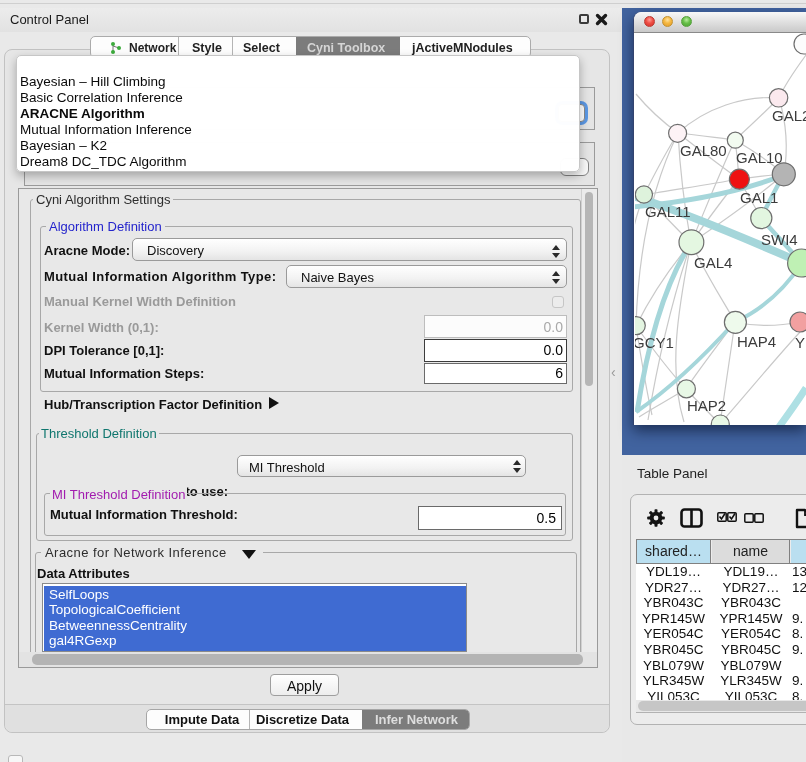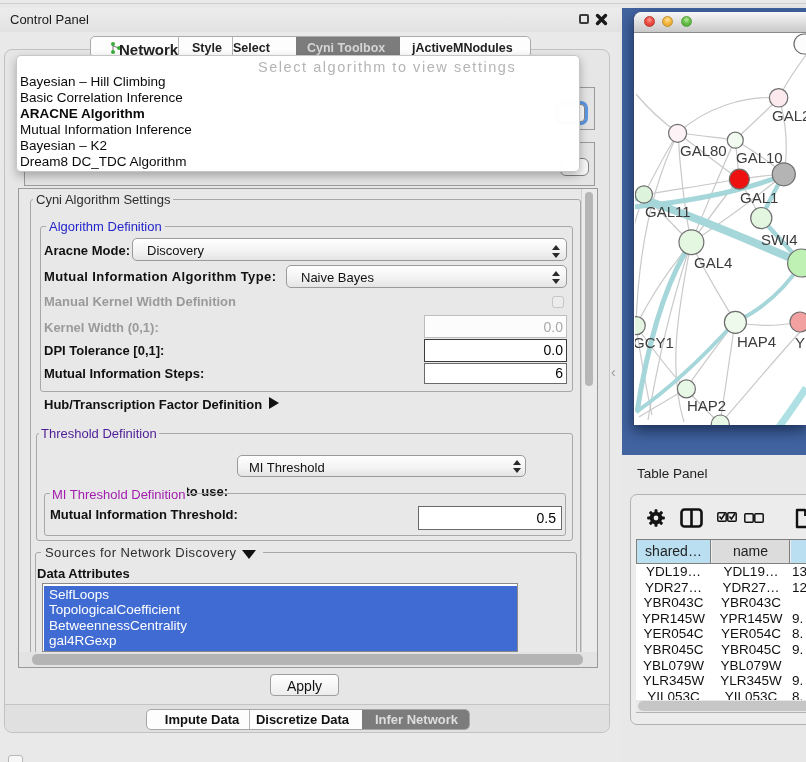--- a/index.html
+++ b/index.html
@@ -67,42 +67,42 @@
 <div class="abs" style="left:424px;top:342px;width:139px;font-size:14px;color:#000;text-align:right;">0.0</div>
 
 <div class="abs bold" style="left:44px;top:366px;font-size:13px;color:#111;">Mutual Information Steps:</div>
 <div class="abs" style="left:424px;top:363px;width:143px;height:21px;background:#fff;border:1px solid #6a6a6a;"></div>
 <div class="abs" style="left:424px;top:365px;width:139px;font-size:14px;color:#000;text-align:right;">6</div>
 
 <div class="abs bold" style="left:44px;top:397px;font-size:13px;color:#111;">Hub/Transcription Factor Definition</div>
 <div class="abs" style="left:269px;top:397px;width:0;height:0;border-left:10px solid #111;border-top:6.5px solid transparent;border-bottom:6.5px solid transparent;"></div>
 
 <div class="abs" style="left:36px;top:433px;width:537px;height:108px;border:1px solid #a8a8a8;border-radius:3px;"></div>
-<div class="abs" style="left:39px;top:426px;font-size:13px;color:#4c1d95;background:#e8e8e8;padding:0 2px;">Threshold Definition</div>
+<div class="abs" style="left:39px;top:426px;font-size:13px;color:#0f766e;background:#e8e8e8;padding:0 2px;">Threshold Definition</div>
 
 <div class="abs bold" style="left:80px;top:460px;font-size:13px;color:#111;margin-top:24px;">Which threshold to use:</div>
 <div class="abs combo" style="left:237px;top:455px;width:289px;height:22px;"></div>
 <div class="abs" style="left:249px;top:460px;font-size:13px;color:#111;">MI Threshold</div>
 <div class="abs arrs" style="left:513px;top:460px;"></div>
 
 <div class="abs" style="left:44px;top:493px;width:522px;height:43px;border:1px solid #a8a8a8;border-radius:3px;"></div>
 <div class="abs" style="left:50px;top:487px;font-size:13px;color:#a21caf;background:#e8e8e8;padding:0 2px;">MI Threshold Definition</div>
 
 <div class="abs bold" style="left:50px;top:507px;font-size:13px;color:#111;">Mutual Information Threshold:</div>
 <div class="abs" style="left:418px;top:506px;width:144px;height:24px;background:#fff;border:1px solid #6a6a6a;"></div>
 <div class="abs" style="left:418px;top:510px;width:138px;font-size:14px;color:#000;text-align:right;padding-left:36px;">0.5</div>
 
 <div class="abs" style="left:35px;top:552px;width:542px;height:112px;border:1px solid #a8a8a8;border-radius:3px;"></div>
 <div class="abs" style="left:41px;top:545px;width:222px;height:14px;background:#e8e8e8;"></div>
-<div class="abs" style="left:45px;top:545px;font-size:13px;letter-spacing:0.45px;color:#2d2d2d;">Sources for Network Discovery</div>
+<div class="abs" style="left:45px;top:545px;font-size:13px;letter-spacing:0.45px;color:#2d2d2d;">Aracne for Network Inference</div>
 <div class="abs" style="left:242px;top:550px;width:0;height:0;border-top:9px solid #111;border-left:7px solid transparent;border-right:7px solid transparent;"></div>
 
 <div class="abs bold" style="left:37px;top:566px;font-size:13px;color:#111;">Data Attributes</div>
 
-<div class="abs" style="left:42px;top:583px;width:476px;height:69px;background:#fff;border:1px solid #8a8a8a;overflow:hidden;">
+<div class="abs" style="left:42px;top:583px;width:425px;height:69px;background:#fff;border:1px solid #8a8a8a;overflow:hidden;">
   <div style="position:absolute;left:1px;top:2px;width:505px;height:80px;background:#3f6bd2;"></div>
   <div style="position:absolute;left:6px;top:3px;font-size:13.5px;color:#fff;line-height:15.4px;">SelfLoops<br>TopologicalCoefficient<br>BetweennessCentrality<br>gal4RGexp</div>
   <div style="position:absolute;left:509px;top:3px;width:12px;height:57px;background:#bdbdbd;border-radius:6px;"></div>
 </div>
 
 <div class="abs" style="left:19px;top:652px;width:578px;height:15px;background:#e3e3e3;"></div>
 <div class="abs" style="left:32px;top:654px;width:551px;height:11px;background:#b4b4b4;border-radius:5px;"></div>
 
 <div class="abs" style="left:270px;top:674px;width:69px;height:22px;background:linear-gradient(#ffffff,#ededed);border:1px solid #9e9e9e;border-radius:4px;"></div>
 <div class="abs" style="left:270px;top:678px;width:69px;text-align:center;font-size:14px;color:#111;">Apply</div>
@@ -116,32 +116,31 @@
 </div>
 
 <div class="abs" style="left:90px;top:36px;width:441px;height:22px;background:#fdfdfd;border:1px solid #ababab;border-radius:5px;overflow:hidden;">
   <div class="abs" style="left:0;top:0;width:88px;height:22px;border-right:1px solid #b5b5b5;"></div>
   <svg class="abs" style="left:18px;top:4px;" width="14" height="14" viewBox="0 0 14 14">
     <path d="M4 3 L4 11 M4 5 L10 7" stroke="#777" stroke-width="1"></path>
     <circle cx="4" cy="3" r="2" fill="#3cab3c"></circle>
       <circle cx="10" cy="7" r="2" fill="#3cab3c"></circle>
       <circle cx="4" cy="11" r="2" fill="#3cab3c"></circle>
   </svg>
-  <div class="abs bold" style="left:28px;top:4px;font-size:15px;color:#222;">Network</div>
+  <div class="abs bold" style="left:38px;top:4px;font-size:12px;color:#222;">Network</div>
   <div class="abs" style="left:89px;top:0;width:53px;height:22px;border-right:1px solid #b5b5b5;"></div>
   <div class="abs bold" style="left:101px;top:4px;font-size:12.5px;color:#222;">Style</div>
   <div class="abs" style="left:143px;top:0;width:62px;height:22px;"></div>
-  <div class="abs bold" style="left:142px;top:4px;font-size:12.5px;color:#222;">Select</div>
+  <div class="abs bold" style="left:152px;top:4px;font-size:12.5px;color:#222;">Select</div>
   <div class="abs" style="left:205px;top:0;width:104px;height:22px;background:#7c7c7c;"></div>
   <div class="abs bold" style="left:216px;top:4px;font-size:12.5px;color:#d6d6d6;">Cyni Toolbox</div>
   <div class="abs bold" style="left:321px;top:4px;font-size:12.5px;color:#222;">jActiveMNodules</div>
 </div>
 
 <div class="abs" style="left:16px;top:55px;width:564px;height:117px;background:rgba(255,255,255,0.985);border:1px solid #c6c6c6;border-radius:5px;box-shadow:0 4px 10px rgba(0,0,0,0.28);z-index:30;">
-  <div class="abs" style="left:241px;top:3px;font-size:14.5px;letter-spacing:1.55px;color:#b4b4b4;">Select algorithm to view settings</div>
   <div class="abs" style="left:3px;top:18px;font-size:13.5px;line-height:16px;color:#0a0a0a;">
     Bayesian – Hill Climbing<br>
     Basic Correlation Inference<br>
     <span class="bold">ARACNE Algorithm</span><br>
     Mutual Information Inference<br>
     Bayesian – K2<br>
     Dream8 DC_TDC Algorithm
   </div>
 </div>
 

